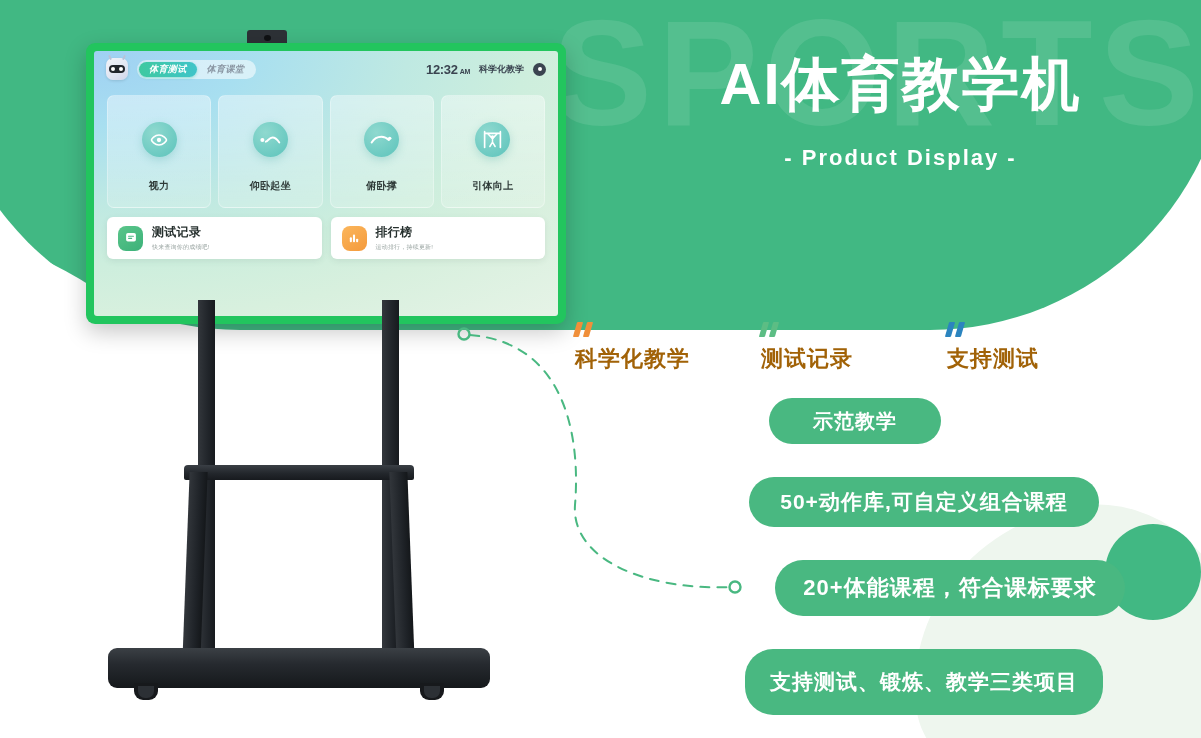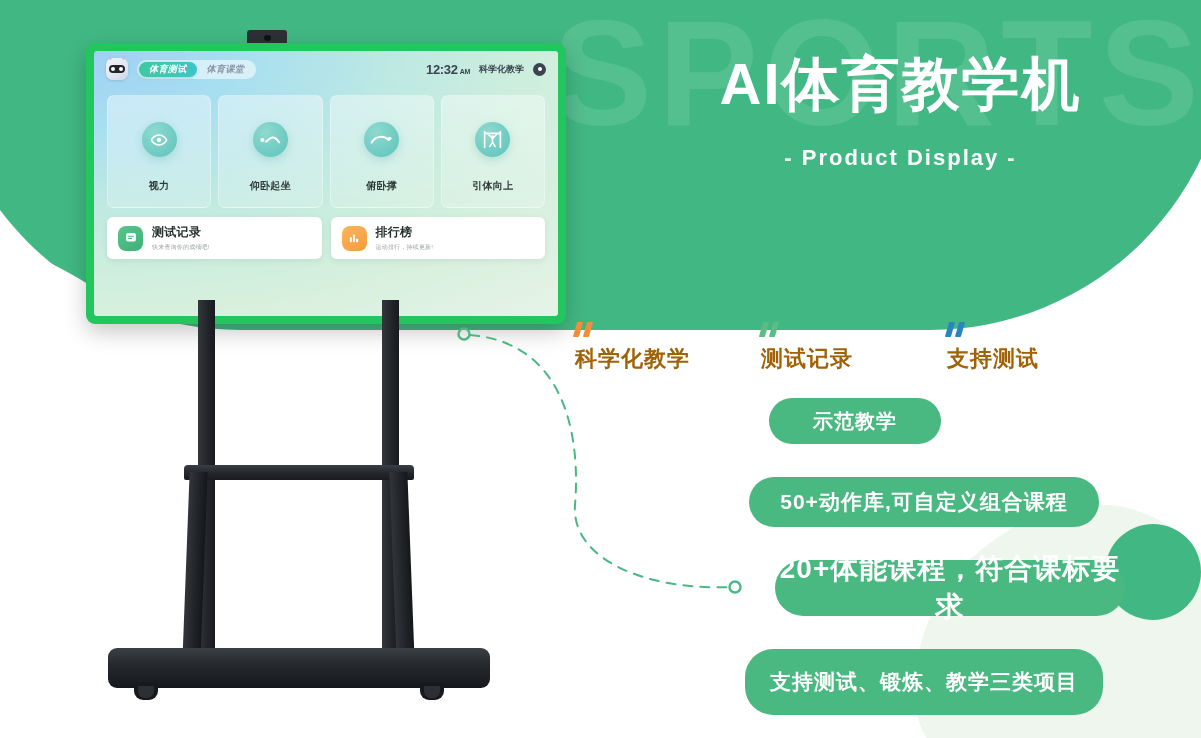--- a/index.html
+++ b/index.html
@@ -214,21 +214,21 @@
   .feat .ttl{font-size:22px;font-weight:700;color:#a16207;letter-spacing:1px;}
 
   .pills{margin-top:24px;}
   .pill{
     background:#49b881;color:#fff;border-radius:28px;
     font-weight:700;letter-spacing:1px;text-align:center;
     margin:8px auto;display:flex;align-items:center;justify-content:center;
   }
   .pill.p1{width:172px;height:46px;font-size:20px;margin-bottom:33px;}
   .pill.p2{width:350px;height:50px;font-size:21px;margin-bottom:33px;margin-right:36px;}
-  .pill.p3{width:350px;height:56px;font-size:28px;margin-bottom:33px;margin-right:10px;}
+  .pill.p3{width:350px;height:56px;font-size:22px;margin-bottom:33px;margin-right:10px;}
   .pill.p4{width:358px;height:66px;font-size:21px;margin-right:32px;}
 </style>
 </head>
 <body>
 
 <div class="stage">
 
   <div class="green-panel">
     <div class="wm">SPORTS</div>
   </div>

